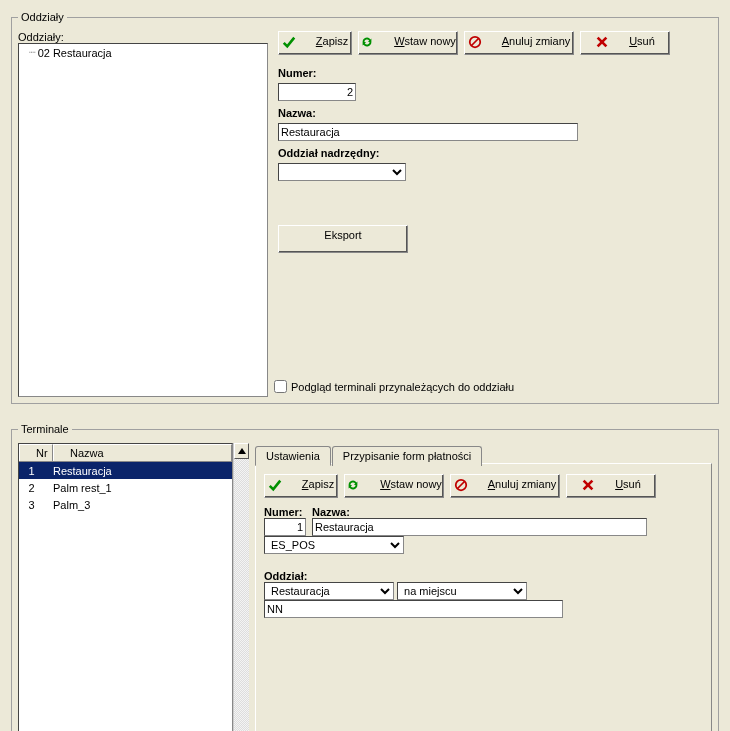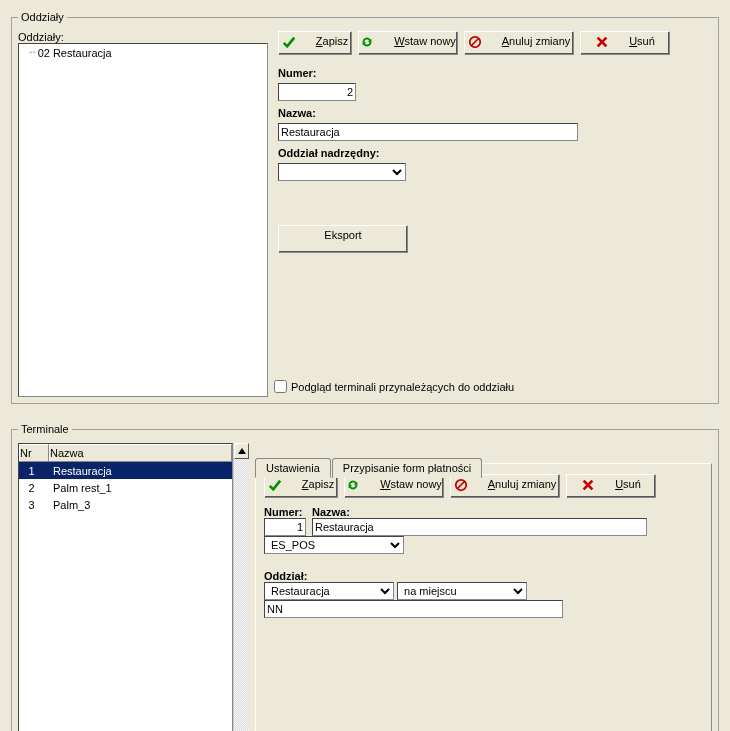--- a/index.html
+++ b/index.html
@@ -112,21 +112,21 @@
     flex-direction: column;
   }
   .listheader {
     display: flex;
     background: #ece9d8;
     border-bottom: 1px solid #888;
     flex-shrink: 0;
   }
   .listheader .col {
     font-size: 11px;
-    padding: 2px 0;
+    padding: 2px 16px;
     border-right: 1px solid #888;
     border-top: 1px solid #fff;
     border-left: 1px solid #fff;
   }
   .col-nr { width: 30px; text-align: left; }
   .col-nz { flex: 1; text-align: left; }
   .listbody { flex: 1; overflow: hidden; }
   .listrow {
     display: flex;
     font-size: 11px;
@@ -148,21 +148,21 @@
     background: #ece9d8;
     border: 1px solid #fff;
     border-right-color: #555;
     border-bottom-color: #555;
     display: flex; align-items: center; justify-content: center;
   }
   .sb-track { flex: 1; background: repeating-conic-gradient(#ddd 0% 25%, #f4f4f4 0% 50%) 0/2px 2px; }
   .tabbar {
     display: flex;
     position: relative;
-    top: 15px;
+    top: 3px;
     z-index: 2;
   }
   .tab {
     padding: 3px 10px;
     border: 1px solid #888;
     border-bottom: none;
     background: #ece9d8;
     font-size: 11px;
     border-top-left-radius: 3px;
     border-top-right-radius: 3px;

